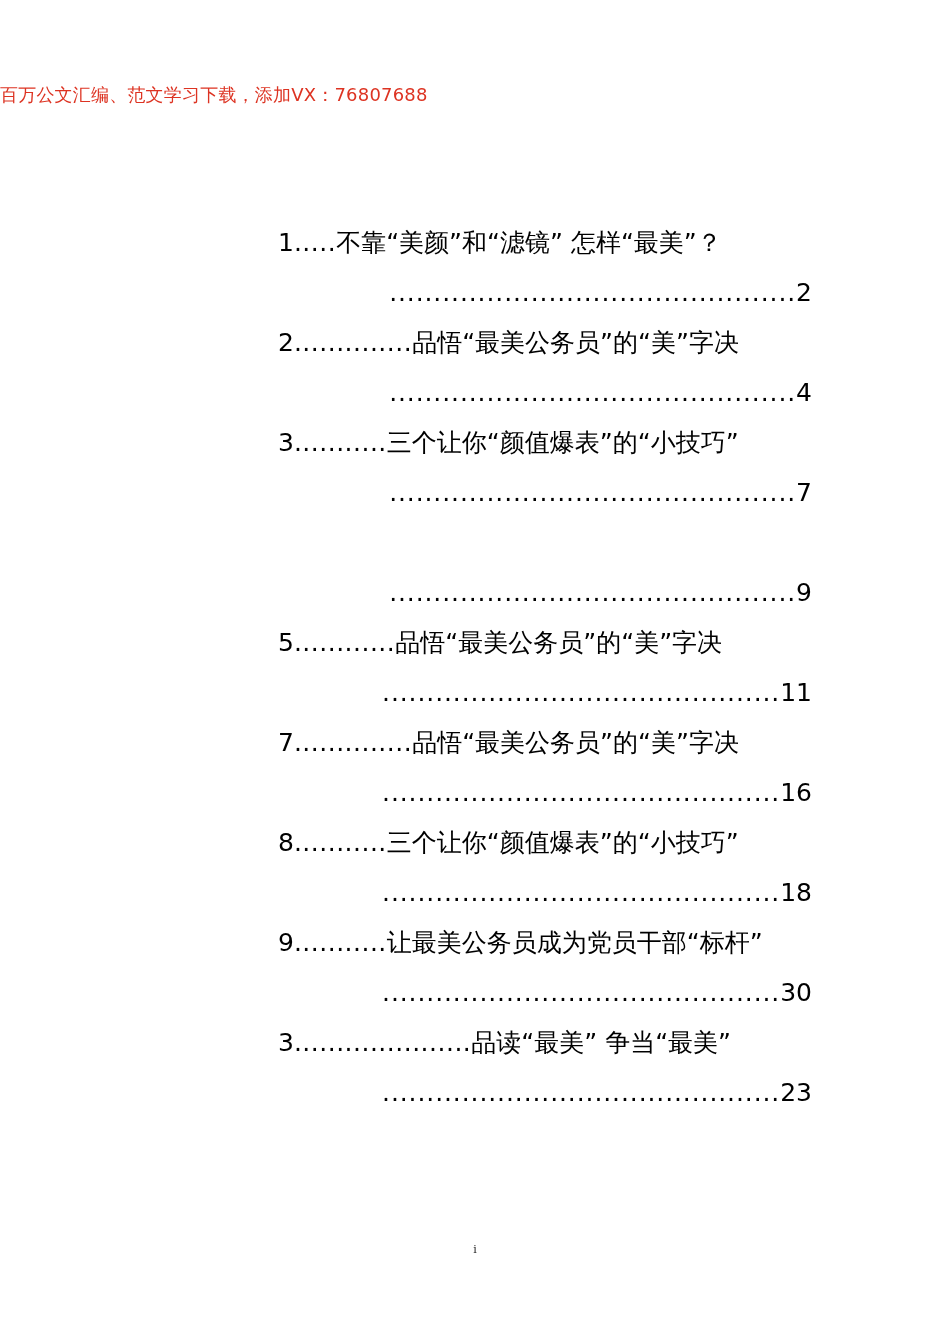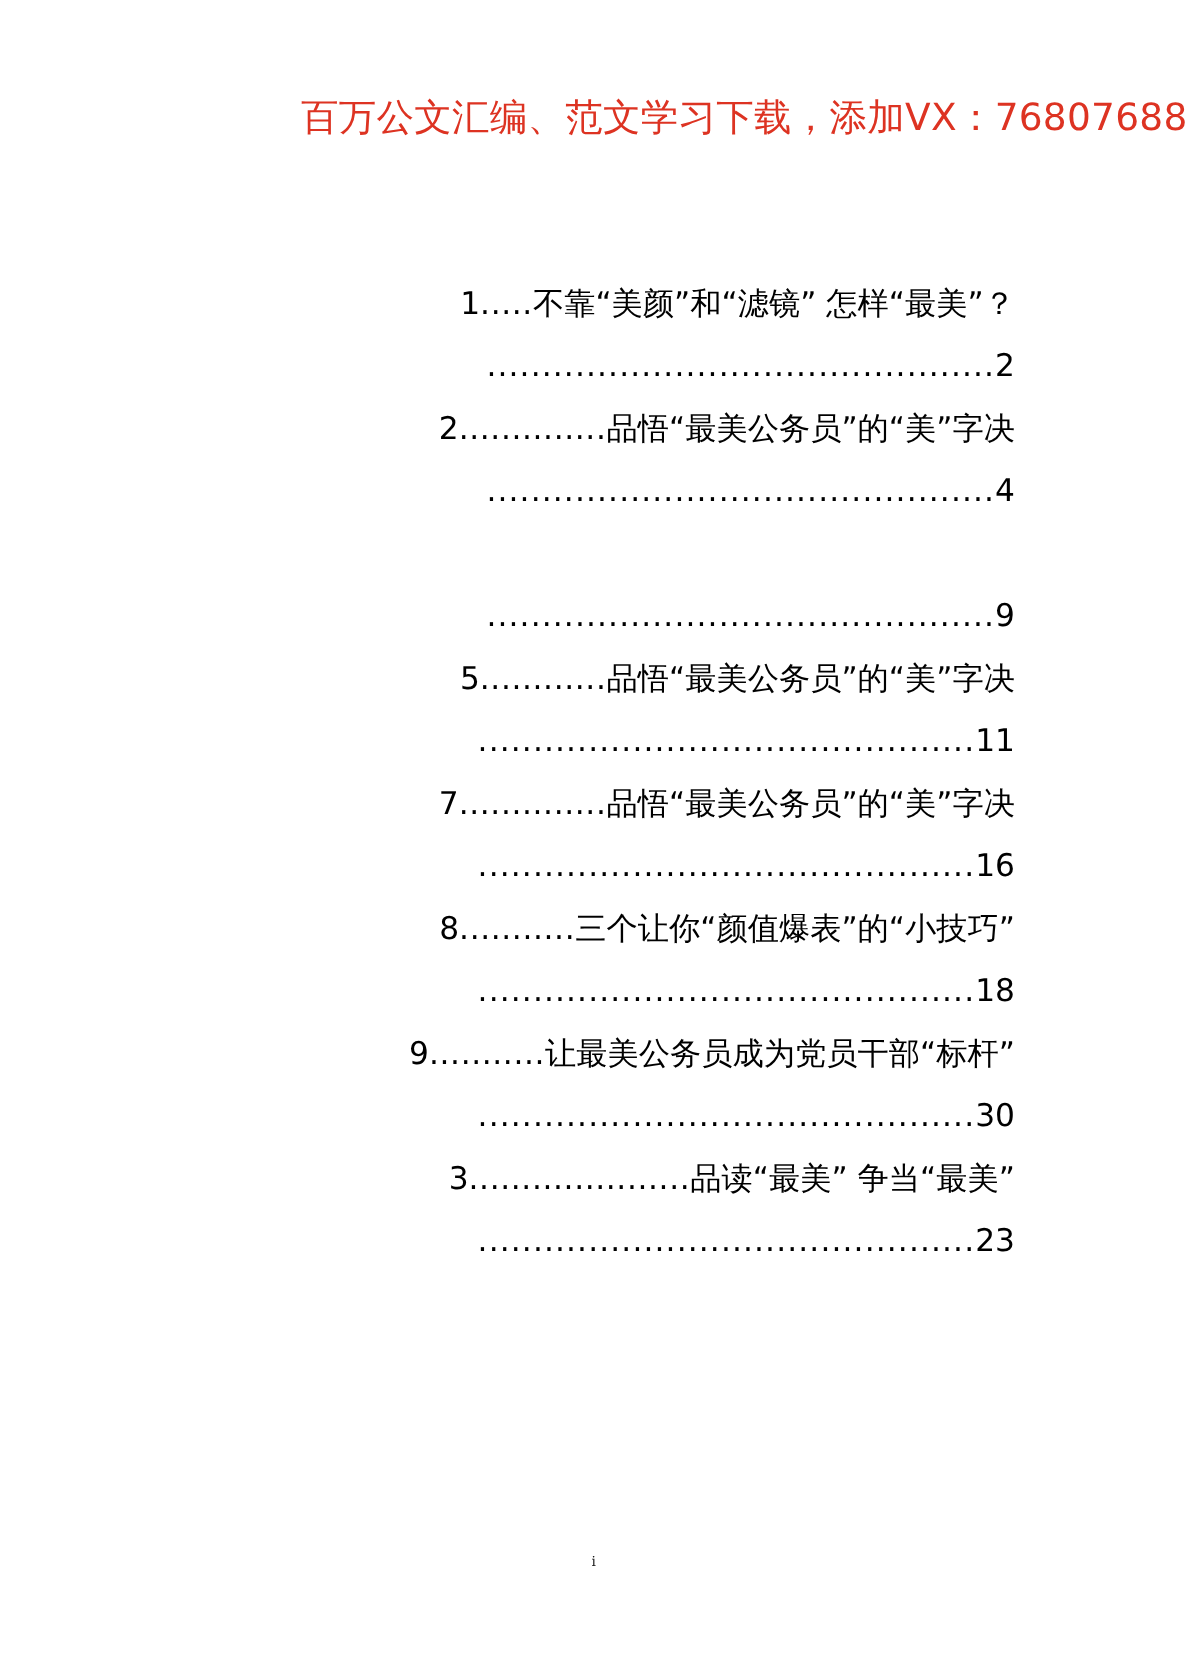--- a/index.html
+++ b/index.html
@@ -21,22 +21,22 @@
     overflow: hidden;
     box-sizing: border-box;
   }
 
   
   .promo-header {
     position: absolute;
     top: 80px;
     left: 0;
     width: 950px;
-    text-align: right;
-    font-size: 30px;
+    text-align: left;
+    font-size: 18px;
     line-height: 30px;
     letter-spacing: 0.2px;
     white-space: nowrap;
   }
 
   
   .toc {
     position: absolute;
     top: 218px;
     left: 278px;
@@ -67,21 +67,21 @@
 
   .toc-line-page {
     top: 50px;
     text-align: right;
   }
 
   
   .title-row {
     display: block;
     width: 534px;
-    text-align: right;
+    text-align: left;
   }
 
   .entry-num {
     letter-spacing: 0px;
   }
 
   .lead-dots {
     letter-spacing: 0.5px;
   }
 
@@ -124,20 +124,26 @@
         </div>
         <div class="toc-line toc-line-page"><span class="page-dots">..............................................</span><span class="page-num">2</span></div>
       </div>
       <div class="toc-entry">
         <div class="toc-line toc-line-title">
           <span class="title-row"><span class="entry-num">2</span><span class="lead-dots">..............</span><span class="entry-title">品悟“最美公务员”的“美”字决</span></span>
         </div>
         <div class="toc-line toc-line-page"><span class="page-dots">..............................................</span><span class="page-num">4</span></div>
       </div>
       <div class="toc-entry">
+        <div class="toc-line toc-line-title">
+          <span class="title-row"><span class="entry-num">3</span><span class="lead-dots">...........</span><span class="entry-title">三个让你“颜值爆表”的“小技巧”</span></span>
+        </div>
+        <div class="toc-line toc-line-page"><span class="page-dots">..............................................</span><span class="page-num">7</span></div>
+      </div>
+      <div class="toc-entry">
         <div class="toc-line toc-line-page"><span class="page-dots">..............................................</span><span class="page-num">9</span></div>
       </div>
       <div class="toc-entry">
         <div class="toc-line toc-line-title">
           <span class="title-row"><span class="entry-num">5</span><span class="lead-dots">............</span><span class="entry-title">品悟“最美公务员”的“美”字决</span></span>
         </div>
         <div class="toc-line toc-line-page"><span class="page-dots">.............................................</span><span class="page-num">11</span></div>
       </div>
       <div class="toc-entry">
         <div class="toc-line toc-line-title">

